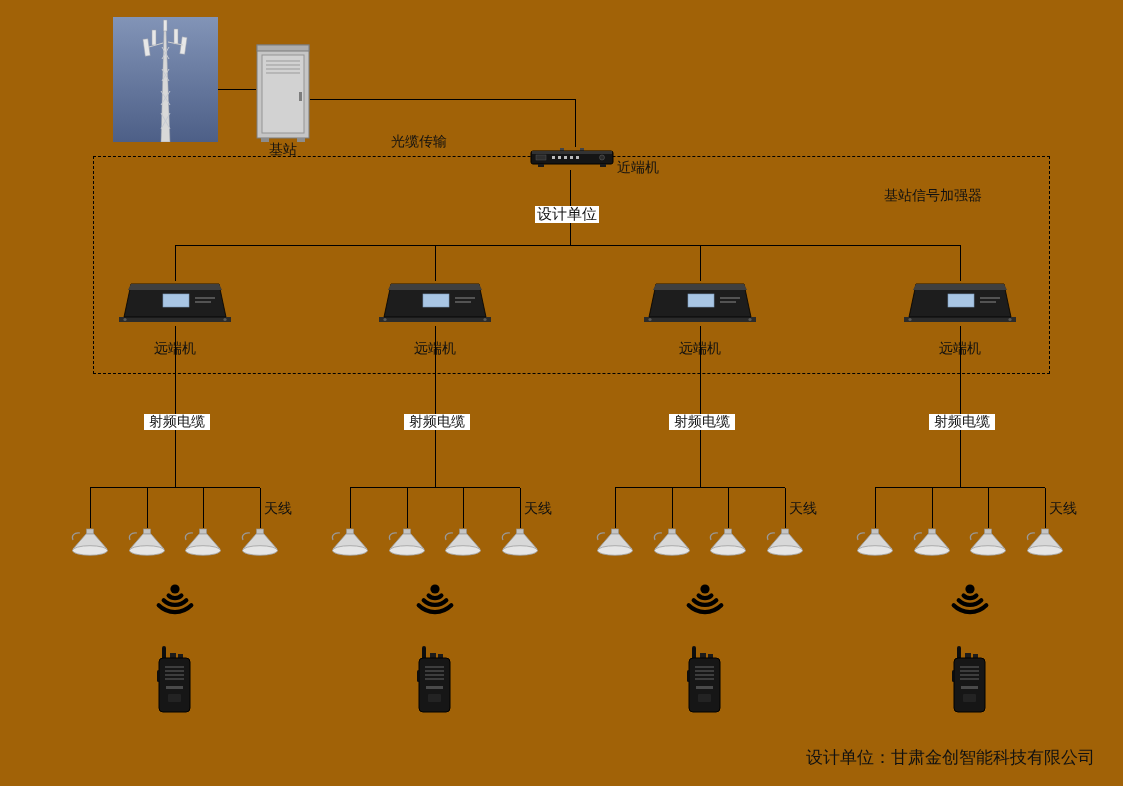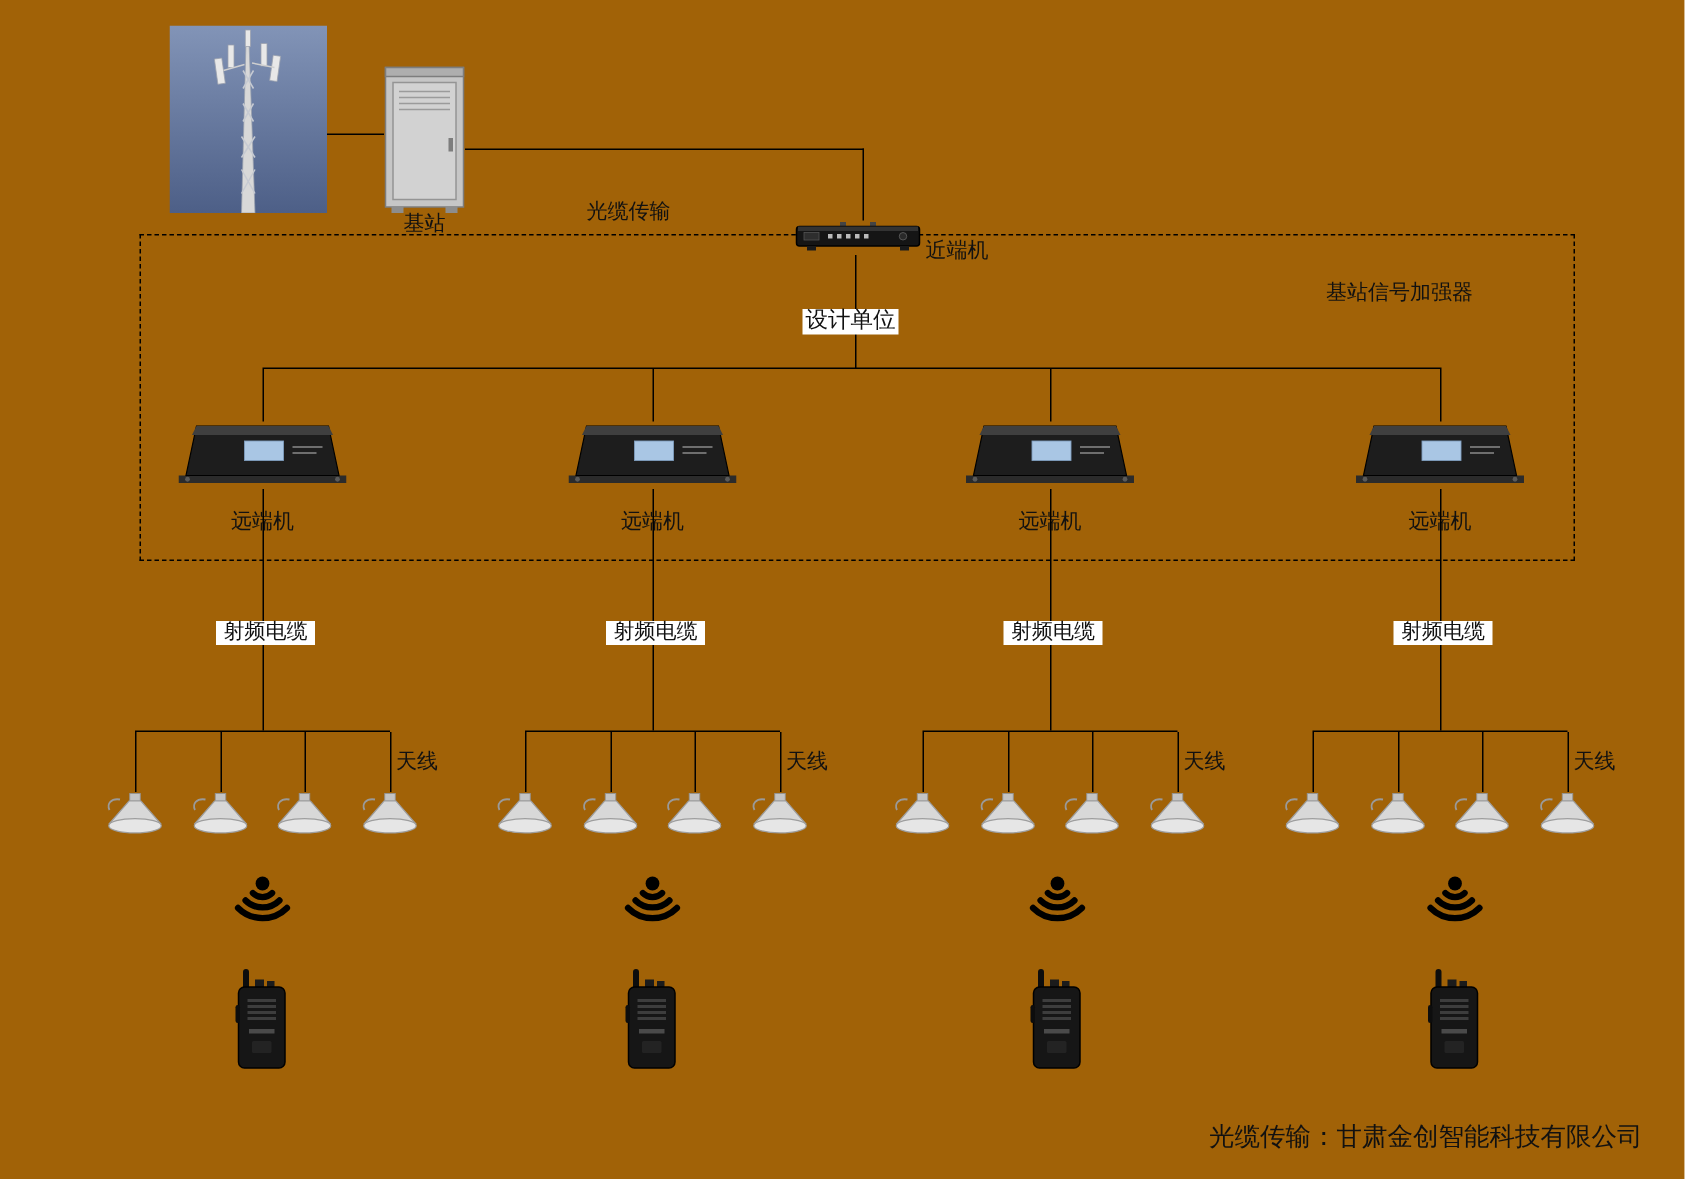--- a/index.html
+++ b/index.html
@@ -349,15 +349,15 @@
       <svg viewBox="0 0 40 68">
         <use href="#sym-walkie"></use>
       </svg>
     </div>
   <div class="img" style="left:950px;top:646px;width:40px;height:68px;">
       <svg viewBox="0 0 40 68">
         <use href="#sym-walkie"></use>
       </svg>
     </div>
 
-  <div class="lbl" style="left:806px;top:748px;font-size:17px;">光缆传输：甘肃金创智能科技有限公司</div>
+  <div class="lbl" style="left:806px;top:748px;font-size:17px;">设计单位：甘肃金创智能科技有限公司</div>
 
 </div>
 
 </body></html>

